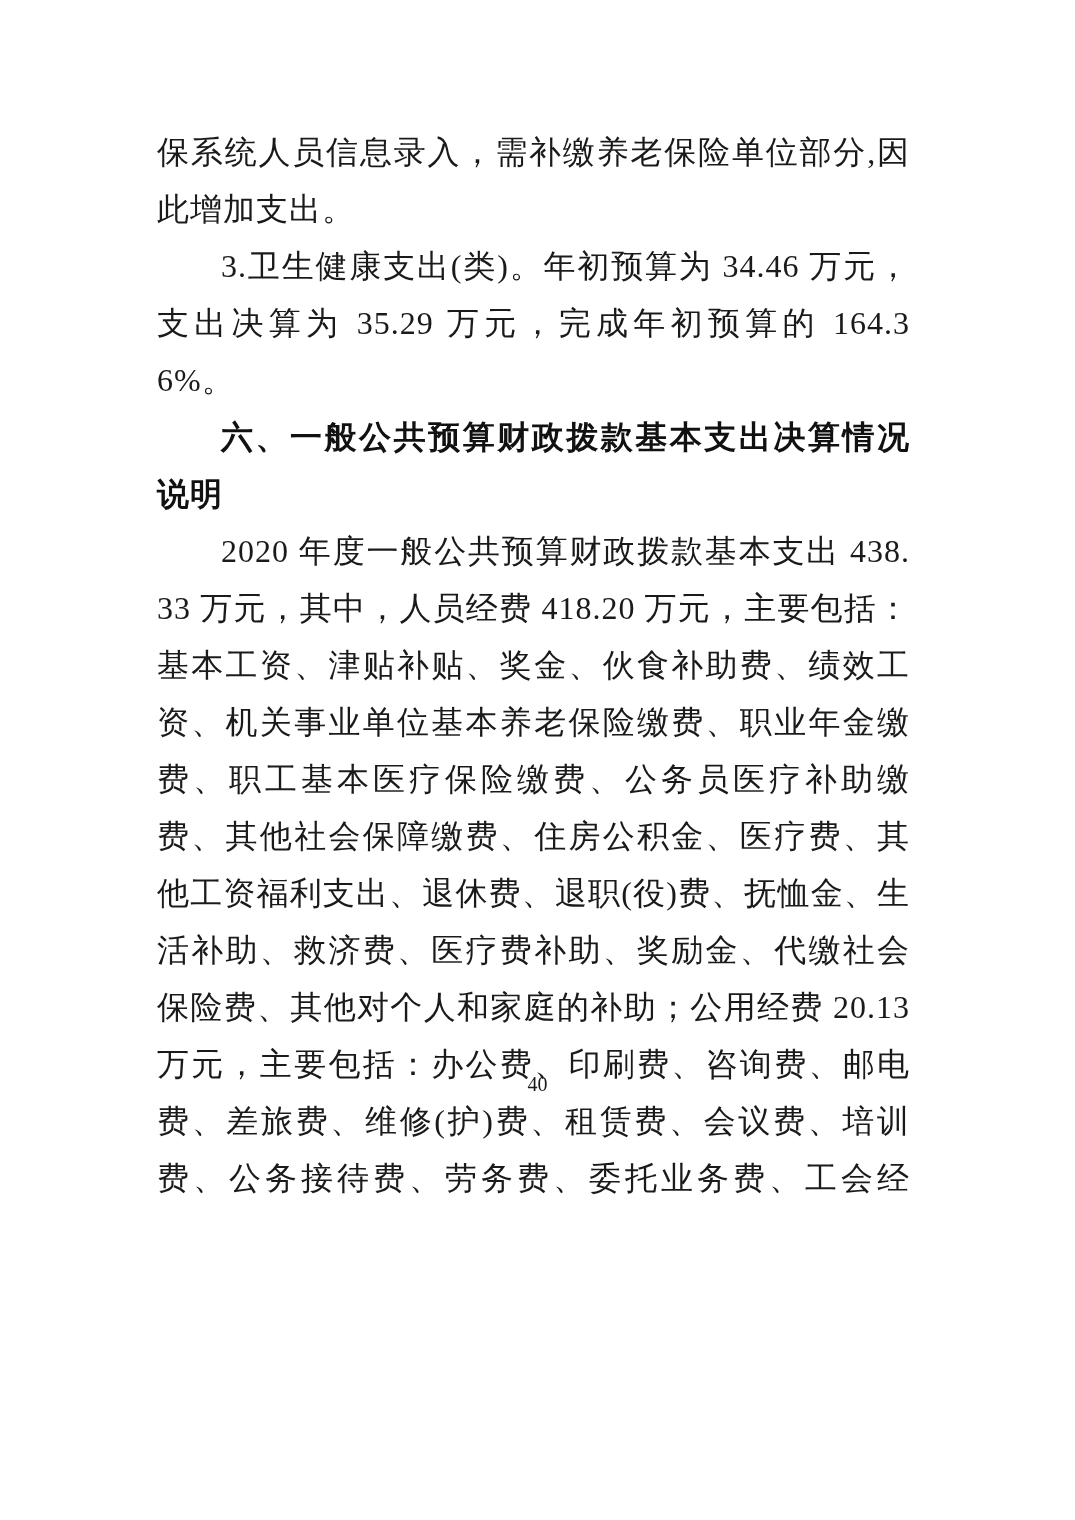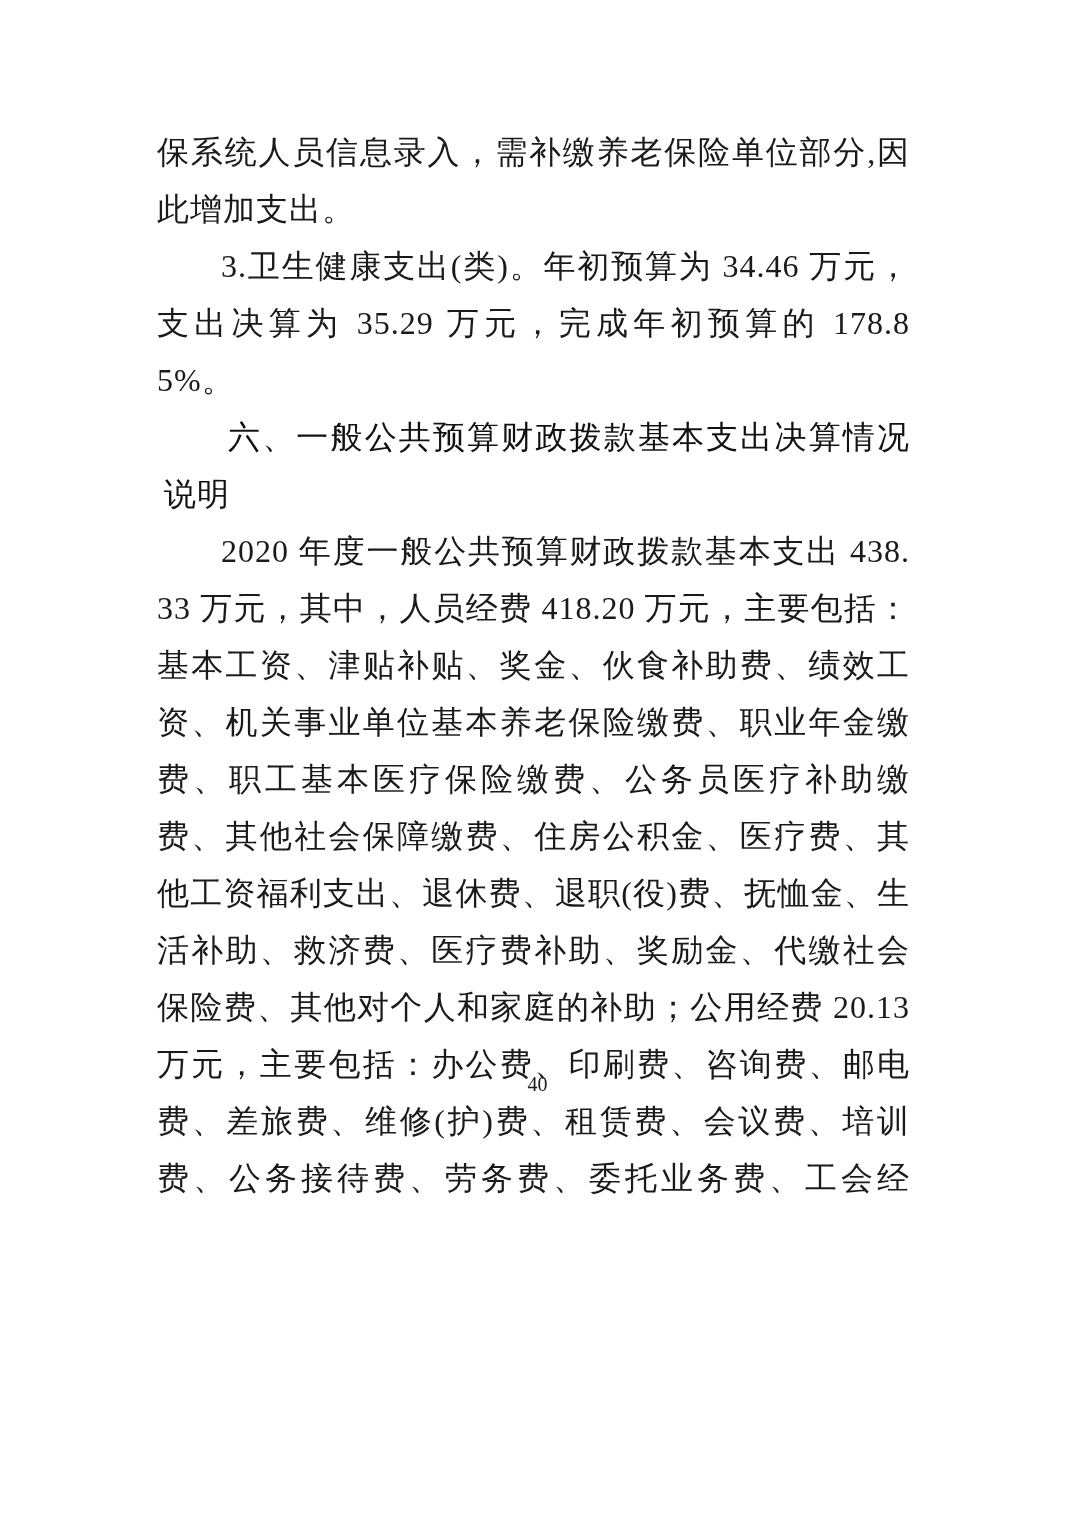--- a/index.html
+++ b/index.html
@@ -34,41 +34,40 @@
   }
   p.body-para {
     text-indent: 2em;
     font-family: "Liberation Serif", "DejaVu Serif", serif;
   }
   p.body-para.no-indent {
     text-indent: 0;
   }
   p.section-heading {
     text-indent: 2em;
-    font-weight: normal;
+    font-weight: bold;
     font-family: "Liberation Sans", "DejaVu Sans", sans-serif;
     color: #111111;
-    margin-left: 7px;
   }
   .page-number {
     position: absolute;
     bottom: 112px;
     left: 0;
     right: 0;
     text-align: center;
     font-size: 20px;
     font-family: "Liberation Serif", "DejaVu Serif", serif;
     color: #1a1a1a;
   }
 </style>
 </head>
 <body>
 
 <div class="page">
   <div class="content">
     <p class="body-para no-indent">保系统人员信息录入，需补缴养老保险单位部分,因此增加支出。</p>
-    <p class="body-para">3.卫生健康支出(类)。年初预算为 34.46 万元，支出决算为 35.29 万元，完成年初预算的 178.85%。</p>
+    <p class="body-para">3.卫生健康支出(类)。年初预算为 34.46 万元，支出决算为 35.29 万元，完成年初预算的 164.36%。</p>
     <p class="section-heading">六、一般公共预算财政拨款基本支出决算情况说明</p>
     <p class="body-para">2020 年度一般公共预算财政拨款基本支出 438.33 万元，其中，人员经费 418.20 万元，主要包括：基本工资、津贴补贴、奖金、伙食补助费、绩效工资、机关事业单位基本养老保险缴费、职业年金缴费、职工基本医疗保险缴费、公务员医疗补助缴费、其他社会保障缴费、住房公积金、医疗费、其他工资福利支出、退休费、退职(役)费、抚恤金、生活补助、救济费、医疗费补助、奖励金、代缴社会保险费、其他对个人和家庭的补助；公用经费 20.13 万元，主要包括：办公费、印刷费、咨询费、邮电费、差旅费、维修(护)费、租赁费、会议费、培训费、公务接待费、劳务费、委托业务费、工会经费、福利费、其他交通费用、其他商品和服务支出、办公设备购置、专用设备购置、其他资本性支出。</p>
     <p class="section-heading">七、一般公共预算财政拨款“三公”经费支出决算情况说明</p>
   </div>
   <div class="page-number">40</div>
 </div>
 
 </body></html>

